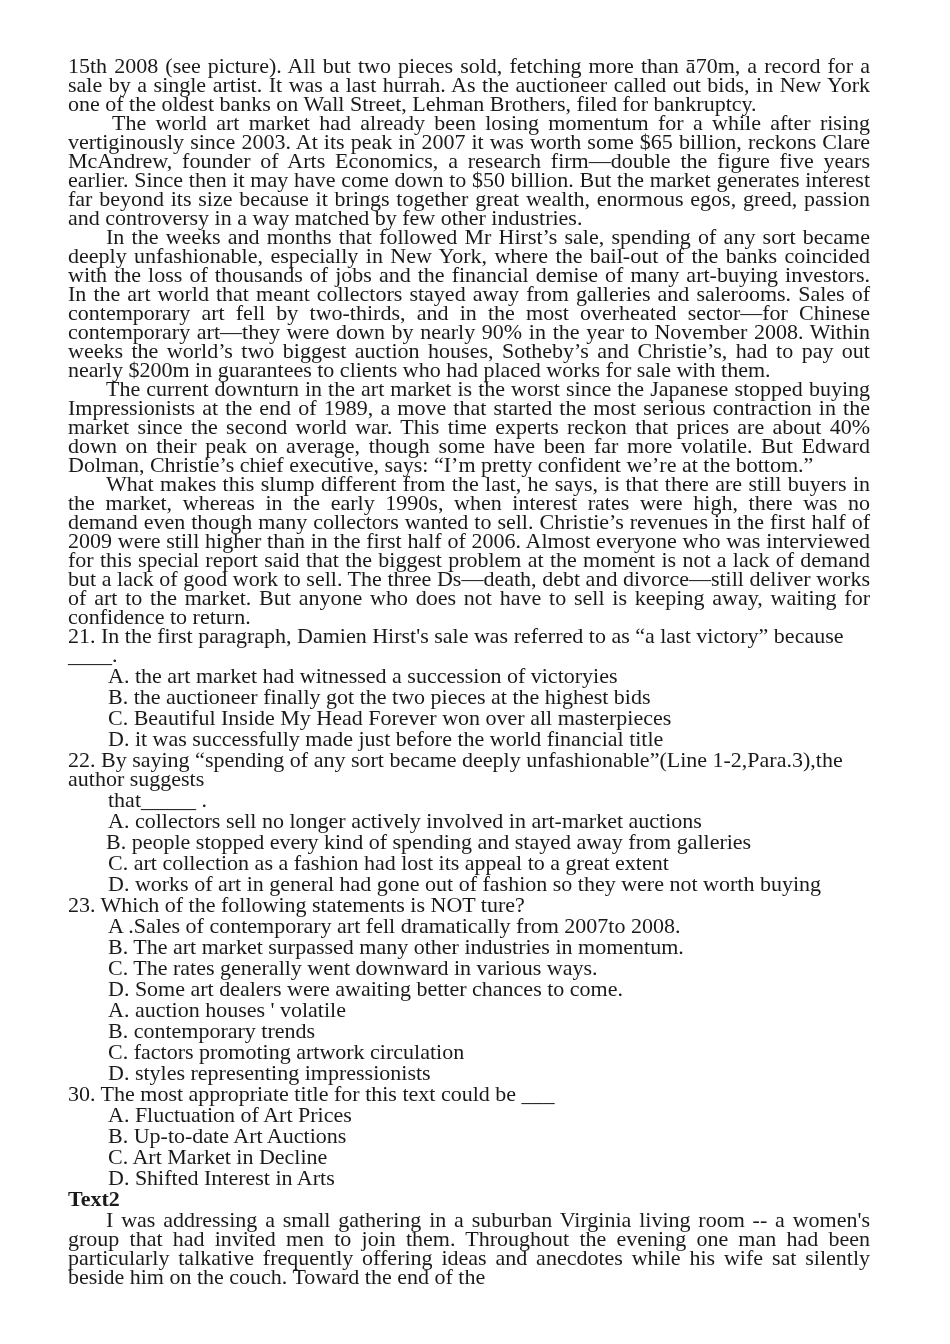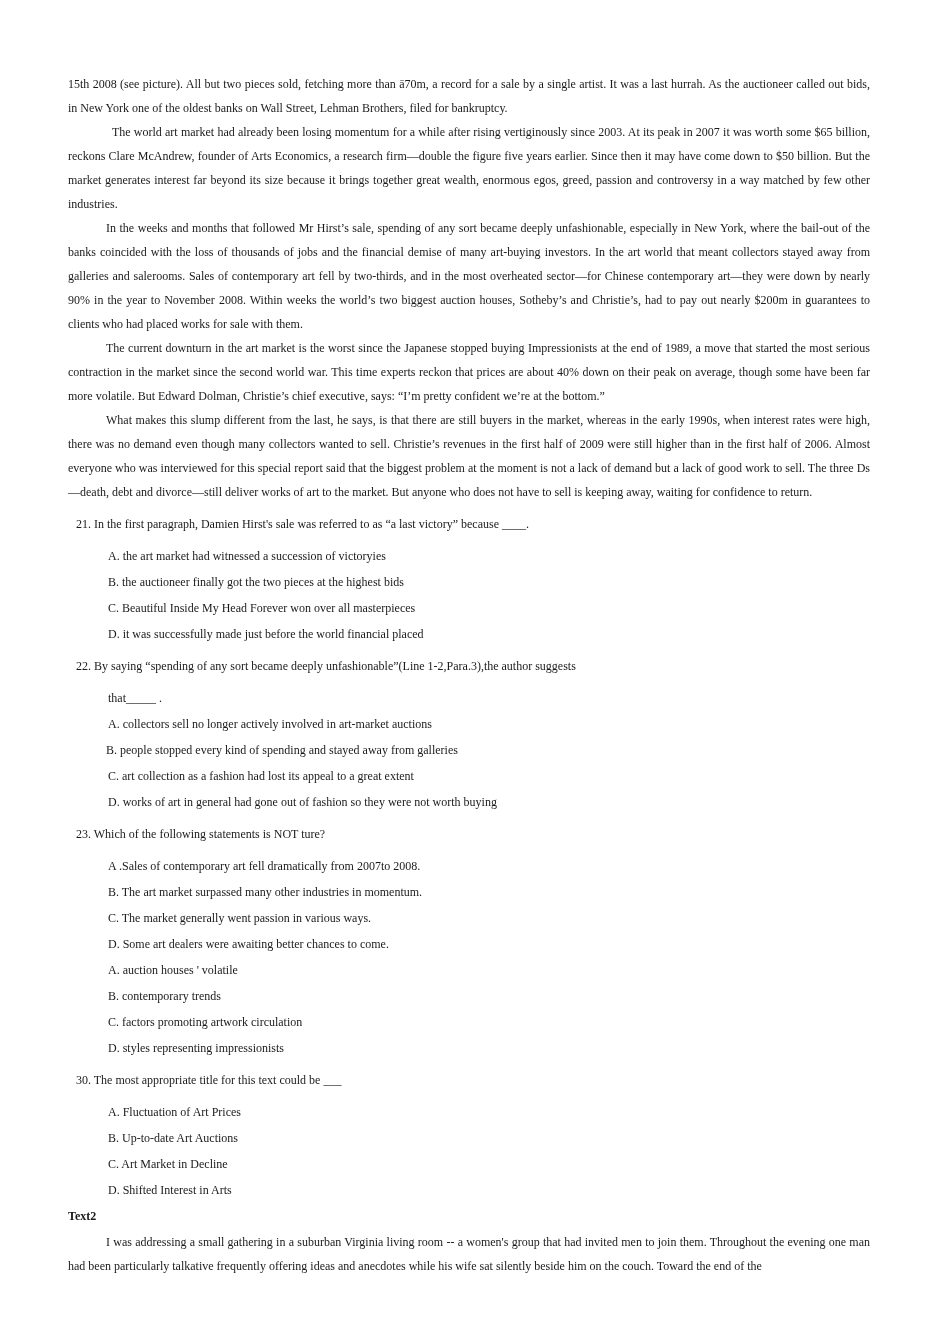--- a/index.html
+++ b/index.html
@@ -1,25 +1,25 @@
 <!DOCTYPE html>
 <html><head>
 <meta charset="utf-8">
 <style>
   html, body { margin: 0; padding: 0; background: #ffffff; }
   body { width: 950px; height: 1344px; overflow: hidden; position: relative; }
   .page {
-    position: absolute; left: 68px; top: 72px; width: 802px;
+    position: absolute; left: 68px; top: 56px; width: 802px;
     font-family: "Liberation Serif", serif;
-    font-size: 12px; line-height: 24px; color: #1a1a1a;
+    font-size: 22px; line-height: 19px; color: #1a1a1a;
   }
   .para { text-align: justify; margin: 0; text-indent: 38px; }
   .para.noindent { text-indent: 0; }
   .para.indent-small { text-indent: 44px; }
-  .q-stem { margin: 8px; padding-left: 0; text-indent: 0; }
+  .q-stem { margin: 0; padding-left: 0; text-indent: 0; }
   .opt { margin: 2px; padding-left: 38px; }
   .opt.b22 { padding-left: 36px; }
   .heading { text-align: left; font-weight: bold; margin: 1px 0 2px 0; }
 </style>
 </head>
 <body>
 
 <div class="page">
   <div>
     <p class="para noindent">15th 2008 (see picture). All but two pieces sold, fetching more than ā70m, a record for a sale by a single artist. It was a last hurrah. As the auctioneer called out bids, in New York one of the oldest banks on Wall Street, Lehman Brothers, filed for bankruptcy.</p>
@@ -27,37 +27,37 @@
     <p class="para">In the weeks and months that followed Mr Hirst’s sale, spending of any sort became deeply unfashionable, especially in New York, where the bail-out of the banks coincided with the loss of thousands of jobs and the financial demise of many art-buying investors. In the art world that meant collectors stayed away from galleries and salerooms. Sales of contemporary art fell by two-thirds, and in the most overheated sector—for Chinese contemporary art—they were down by nearly 90% in the year to November 2008. Within weeks the world’s two biggest auction houses, Sotheby’s and Christie’s, had to pay out nearly $200m in guarantees to clients who had placed works for sale with them.</p>
     <p class="para">The current downturn in the art market is the worst since the Japanese stopped buying Impressionists at the end of 1989, a move that started the most serious contraction in the market since the second world war. This time experts reckon that prices are about 40% down on their peak on average, though some have been far more volatile. But Edward Dolman, Christie’s chief executive, says: “I’m pretty confident we’re at the bottom.”</p>
     <p class="para">What makes this slump different from the last, he says, is that there are still buyers in the market, whereas in the early 1990s, when interest rates were high, there was no demand even though many collectors wanted to sell. Christie’s revenues in the first half of 2009 were still higher than in the first half of 2006. Almost everyone who was interviewed for this special report said that the biggest problem at the moment is not a lack of demand but a lack of good work to sell. The three Ds—death, debt and divorce—still deliver works of art to the market. But anyone who does not have to sell is keeping away, waiting for confidence to return.</p>
   </div>
 
   <div>
     <p class="q-stem">21. In the first paragraph, Damien Hirst's sale was referred to as “a last victory” because ____.</p>
     <p class="opt">A. the art market had witnessed a succession of victoryies</p>
     <p class="opt">B. the auctioneer finally got the two pieces at the highest bids</p>
     <p class="opt">C. Beautiful Inside My Head Forever won over all masterpieces</p>
-    <p class="opt">D. it was successfully made just before the world financial placed</p>
+    <p class="opt">D. it was successfully made just before the world financial title</p>
   </div>
 
   <div>
     <p class="q-stem">22. By saying “spending of any sort became deeply unfashionable”(Line 1-2,Para.3),the author suggests</p>
     <p class="opt">that_____ .</p>
     <p class="opt">A. collectors sell no longer actively involved in art-market auctions</p>
     <p class="opt b22">B. people stopped every kind of spending and stayed away from galleries</p>
     <p class="opt">C. art collection as a fashion had lost its appeal to a great extent</p>
     <p class="opt">D. works of art in general had gone out of fashion so they were not worth buying</p>
   </div>
 
   <div>
     <p class="q-stem">23. Which of the following statements is NOT ture?</p>
     <p class="opt">A .Sales of contemporary art fell dramatically from 2007to 2008.</p>
     <p class="opt">B. The art market surpassed many other industries in momentum.</p>
-    <p class="opt">C. The market generally went passion in various ways.</p>
+    <p class="opt">C. The rates generally went downward in various ways.</p>
     <p class="opt">D. Some art dealers were awaiting better chances to come.</p>
   </div>
 
   <div>
     <p class="opt">A. auction houses ' volatile</p>
     <p class="opt">B. contemporary trends</p>
     <p class="opt">C. factors promoting artwork circulation</p>
     <p class="opt">D. styles representing impressionists</p>
   </div>
 

